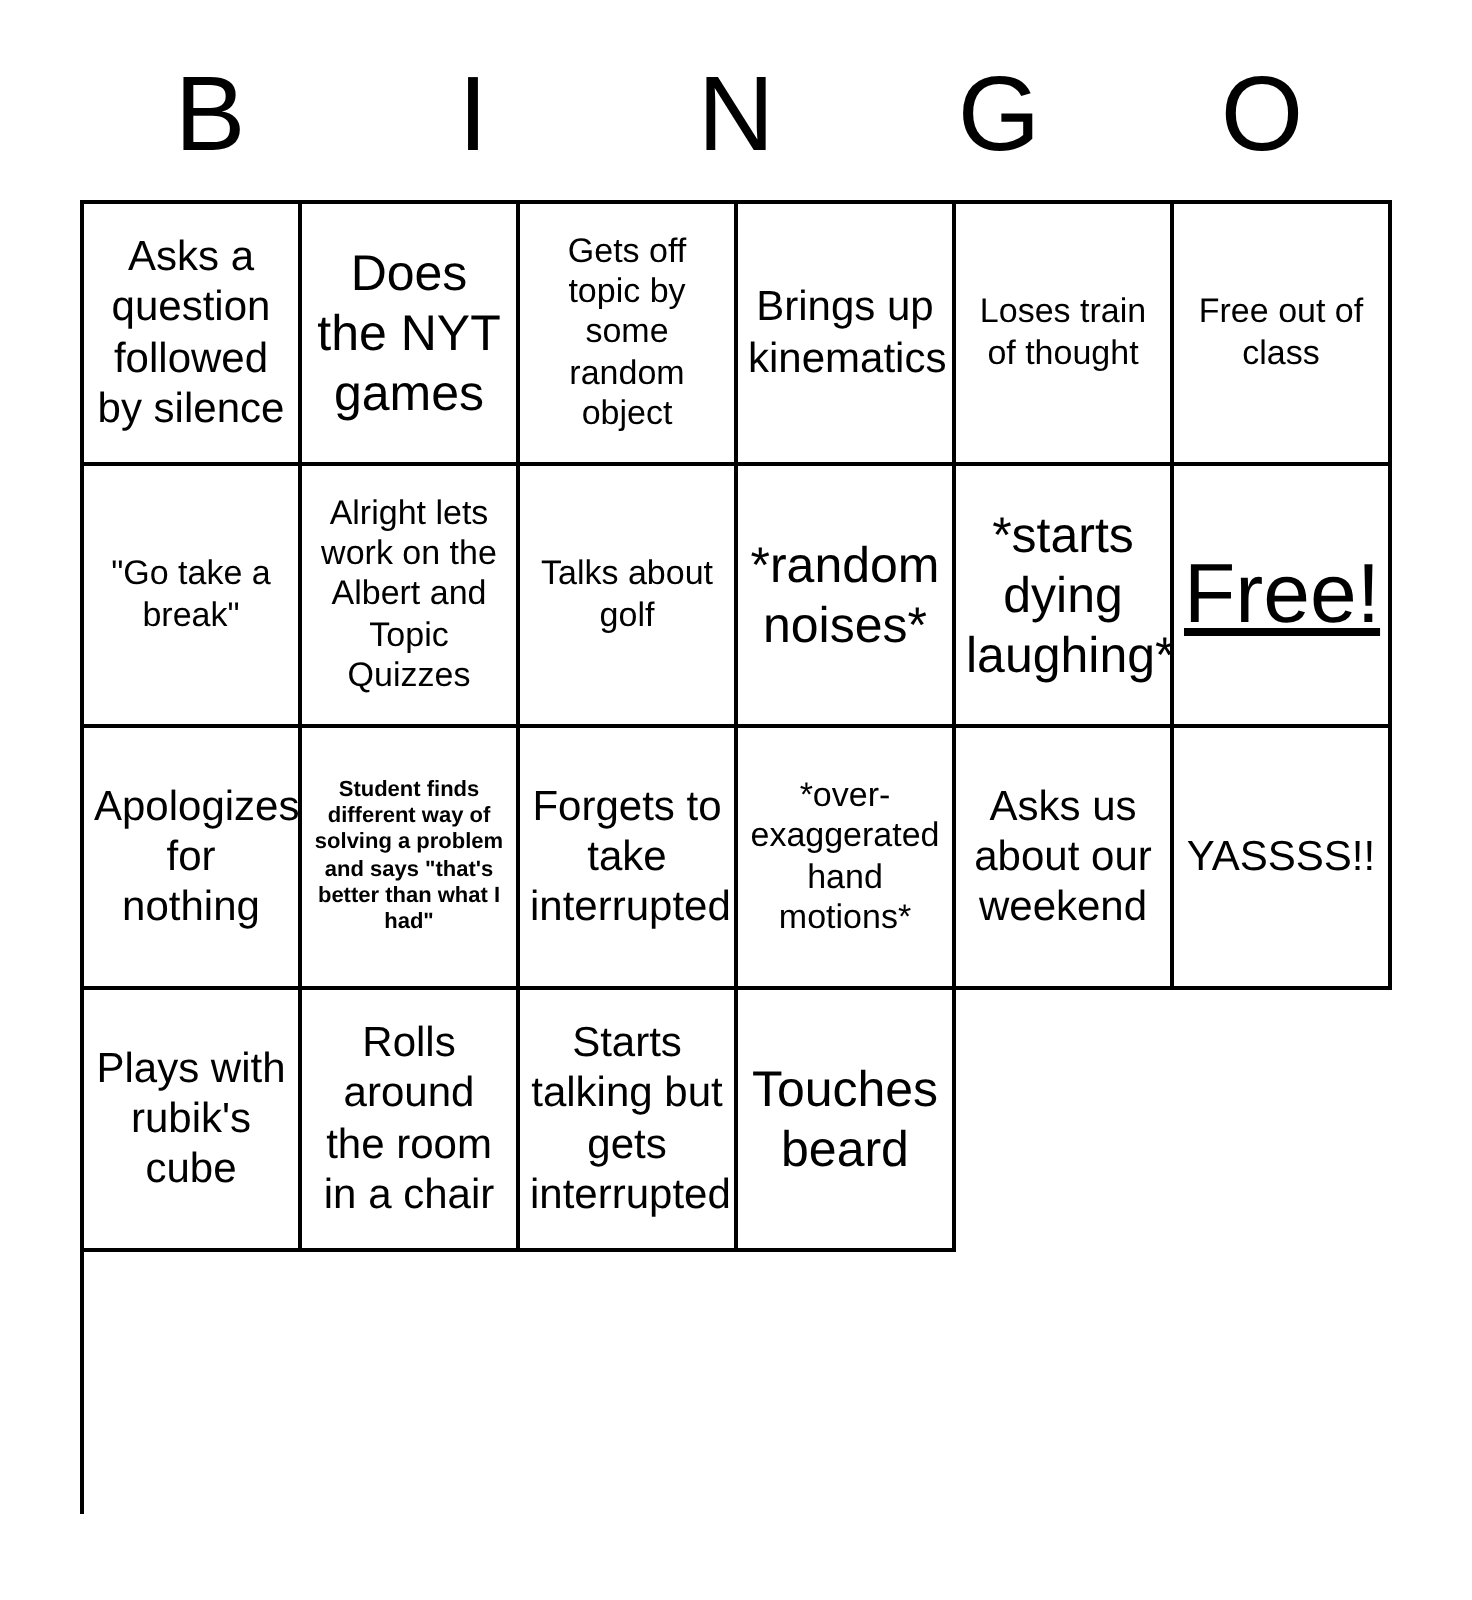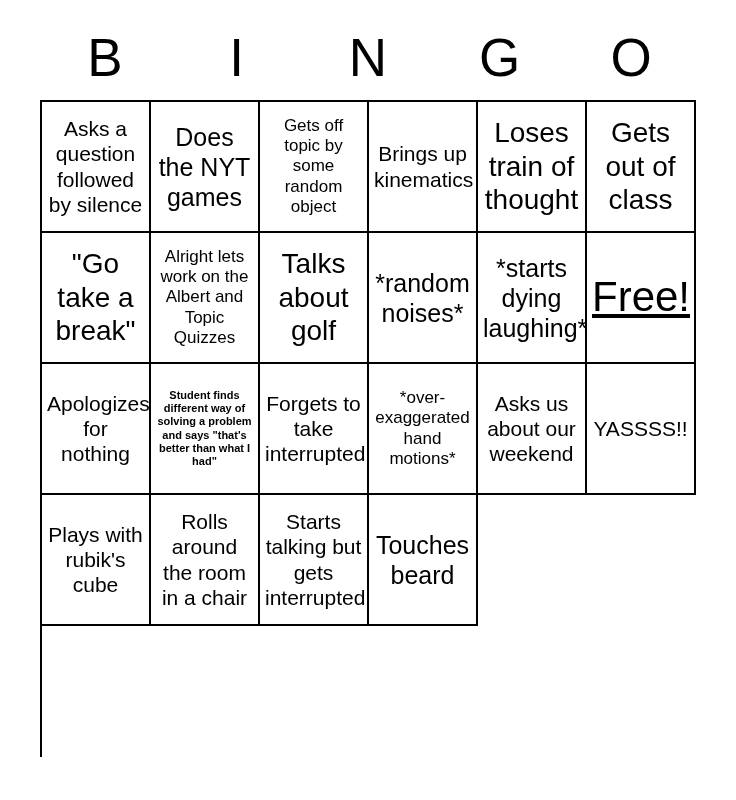--- a/index.html
+++ b/index.html
@@ -63,21 +63,21 @@
   .cell span {
     display: block;
     width: 100%;
     line-height: 1.17;
   }
   
   .fs-xs span { font-size: 11px; line-height: 1.2; font-weight: bold; }
   .fs-sm span { font-size: 17px; line-height: 1.2; }
   .fs-md span { font-size: 21px; line-height: 1.2; }
   .fs-lg span { font-size: 25px; line-height: 1.2; }
-  .fs-xl span { font-size: 28px; line-height: 1.2; }
+  .fs-xl span { font-size: 17px; line-height: 1.2; }
   .fs-free span { font-size: 42px; line-height: 1.1; text-decoration: underline; }
 </style>
 </head>
 <body>
 
 <div id="board">
 
   <div id="header-row">
     <div class="header-letter">B</div>
     <div class="header-letter">I</div>
@@ -96,21 +96,21 @@
       <div class="cell fs-sm">
         <span>Gets off topic by some random object</span>
       </div>
       <div class="cell fs-md">
         <span>Brings up kinematics</span>
       </div>
       <div class="cell fs-xl">
         <span>Loses train of thought</span>
       </div>
       <div class="cell fs-xl">
-        <span>Gets out of class</span>
+        <span>Free out of class</span>
       </div>
       <div class="cell fs-xl">
         <span>"Go take a break"</span>
       </div>
       <div class="cell fs-sm">
         <span>Alright lets work on the Albert and Topic Quizzes</span>
       </div>
       <div class="cell fs-xl">
         <span>Talks about golf</span>
       </div>

